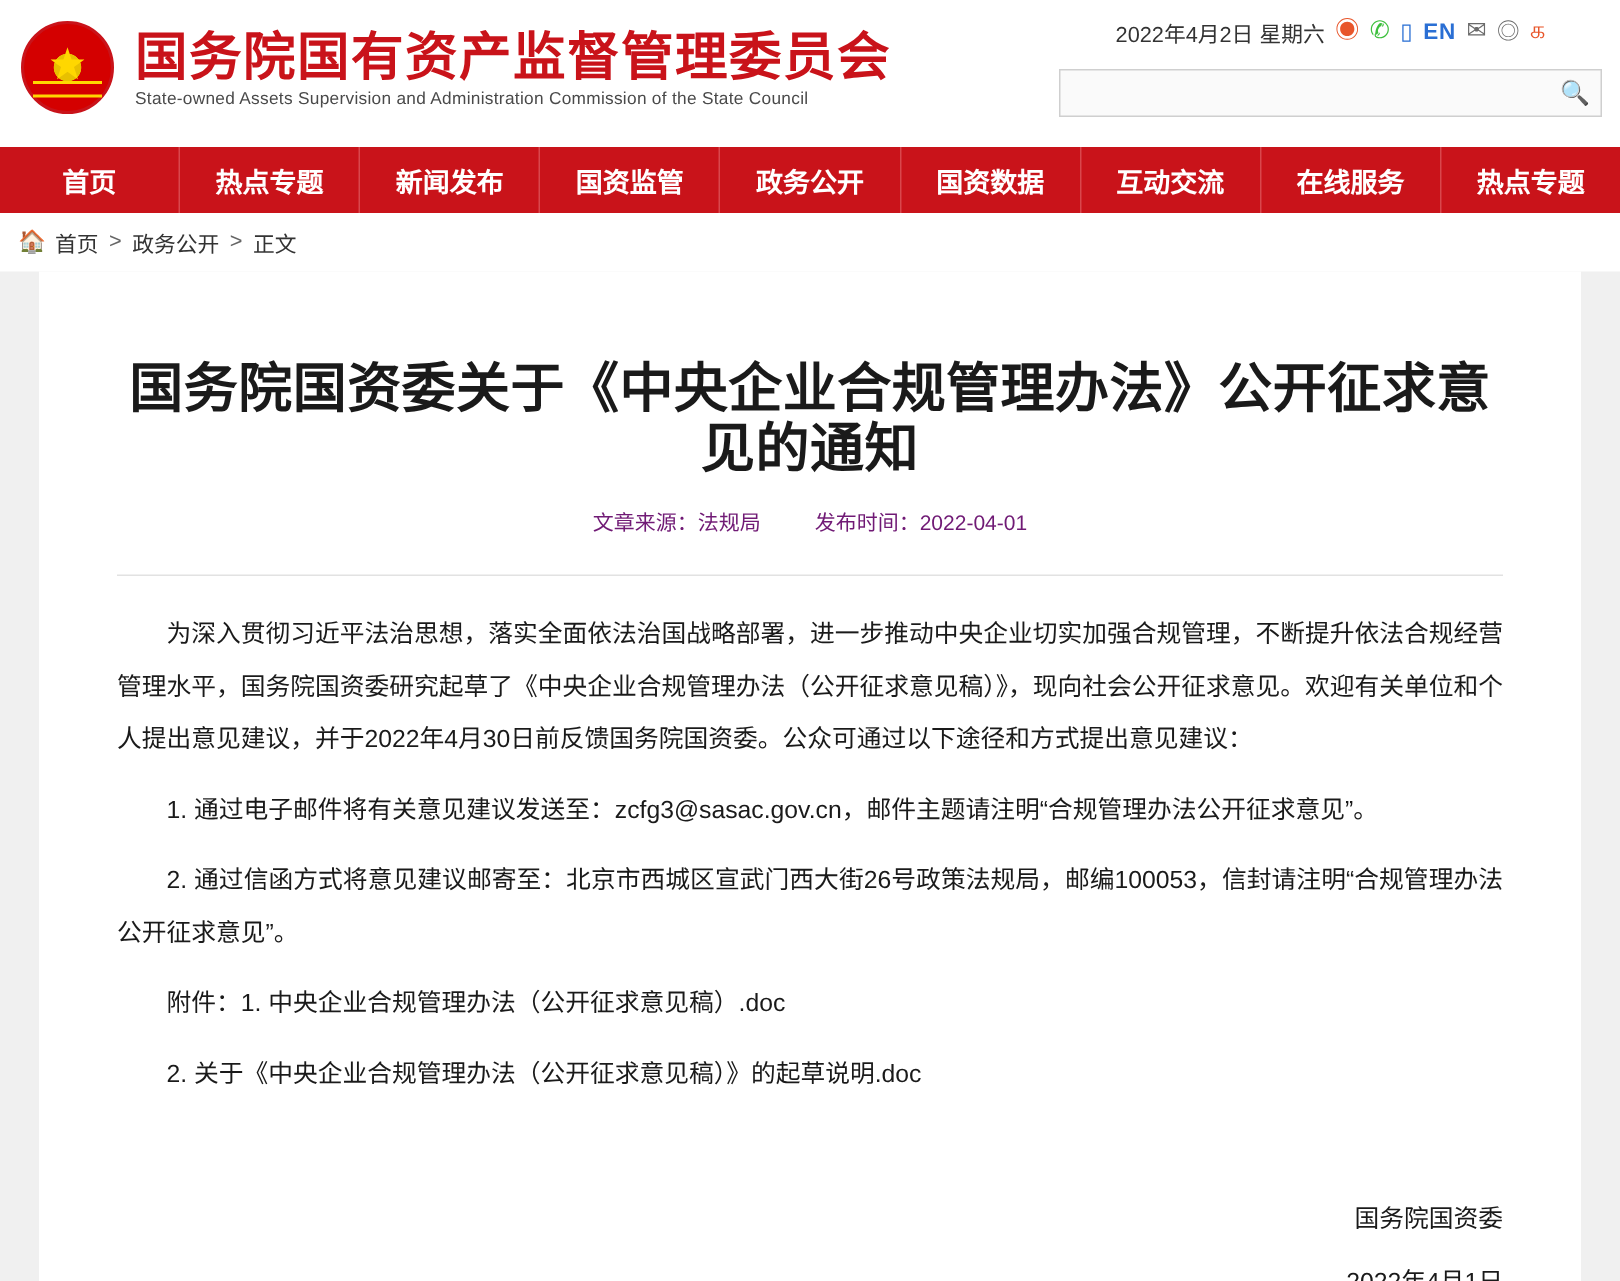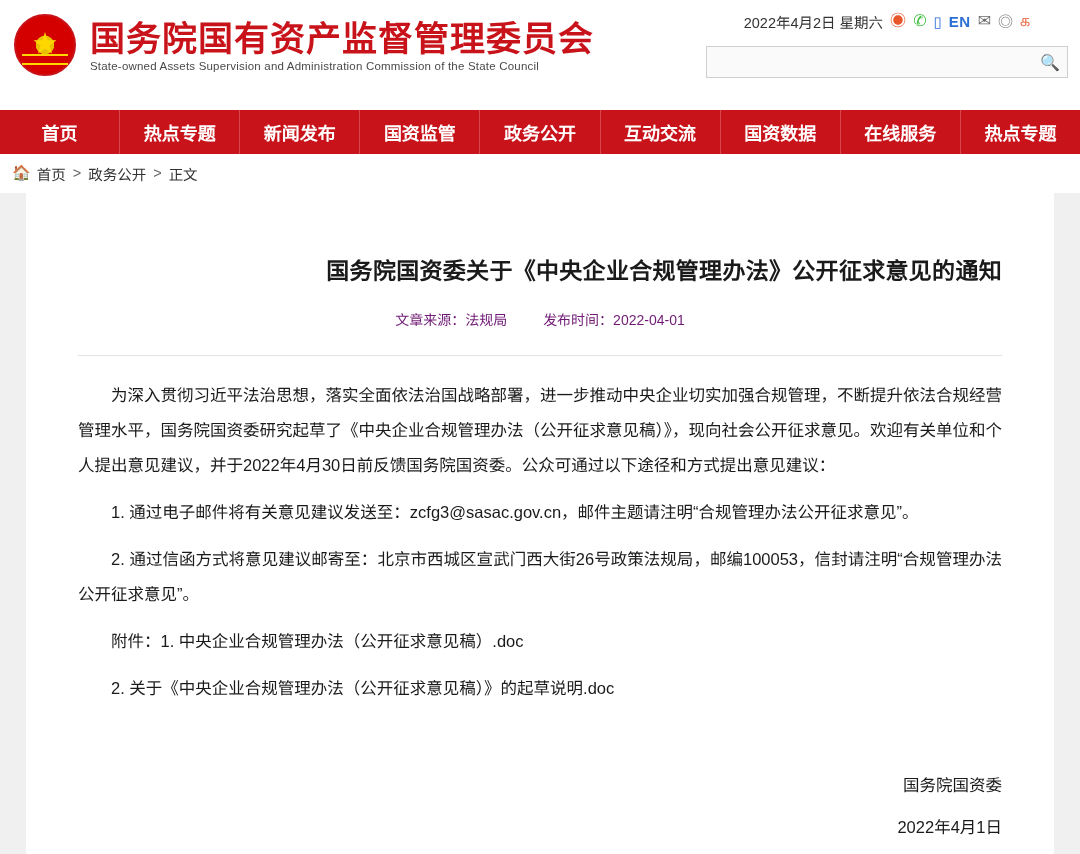--- a/index.html
+++ b/index.html
@@ -11,21 +11,21 @@
   body {
     width: 1080px;
     min-height: 854px;
     position: relative;
     overflow: hidden;
   }
 
   
   .topbar {
     position: relative;
-    height: 110px;
+    height: 98px;
     background: #ffffff;
     display: flex;
     align-items: flex-start;
   }
   .brand {
     display: flex;
     align-items: center;
     padding: 14px 0 0 14px;
   }
   .emblem {
@@ -188,22 +188,22 @@
     min-height: 660px;
     box-sizing: border-box;
   }
   .article {
     background: #ffffff;
     padding: 36px 52px 40px 52px;
     box-sizing: border-box;
     min-height: 660px;
   }
   .art-title {
-    text-align: right;
-    font-size: 23px;
+    text-align: center;
+    font-size: 36px;
     font-weight: bold;
     color: #1a1a1a;
     line-height: 40px;
     letter-spacing: 0.3px;
     margin: 22px 0 0 0;
   }
   .art-meta {
     text-align: center;
     font-size: 14px;
     color: #701a75;
@@ -263,22 +263,22 @@
     </div>
   </div>
 </div>
 
 <div class="nav">
   <div class="nav-item">首页</div>
   <div class="nav-item">热点专题</div>
   <div class="nav-item">新闻发布</div>
   <div class="nav-item">国资监管</div>
   <div class="nav-item">政务公开</div>
+  <div class="nav-item">国资数据</div>
   <div class="nav-item">互动交流</div>
-  <div class="nav-item">国资数据</div>
   <div class="nav-item">在线服务</div>
   <div class="nav-item">热点专题</div>
 </div>
 
 <div class="crumbbar">
   <span class="crumb-home-icon">🏠</span>
   <a class="crumb-link">首页</a>
   <span class="crumb-sep">&gt;</span>
   <a class="crumb-link">政务公开</a>
   <span class="crumb-sep">&gt;</span>

